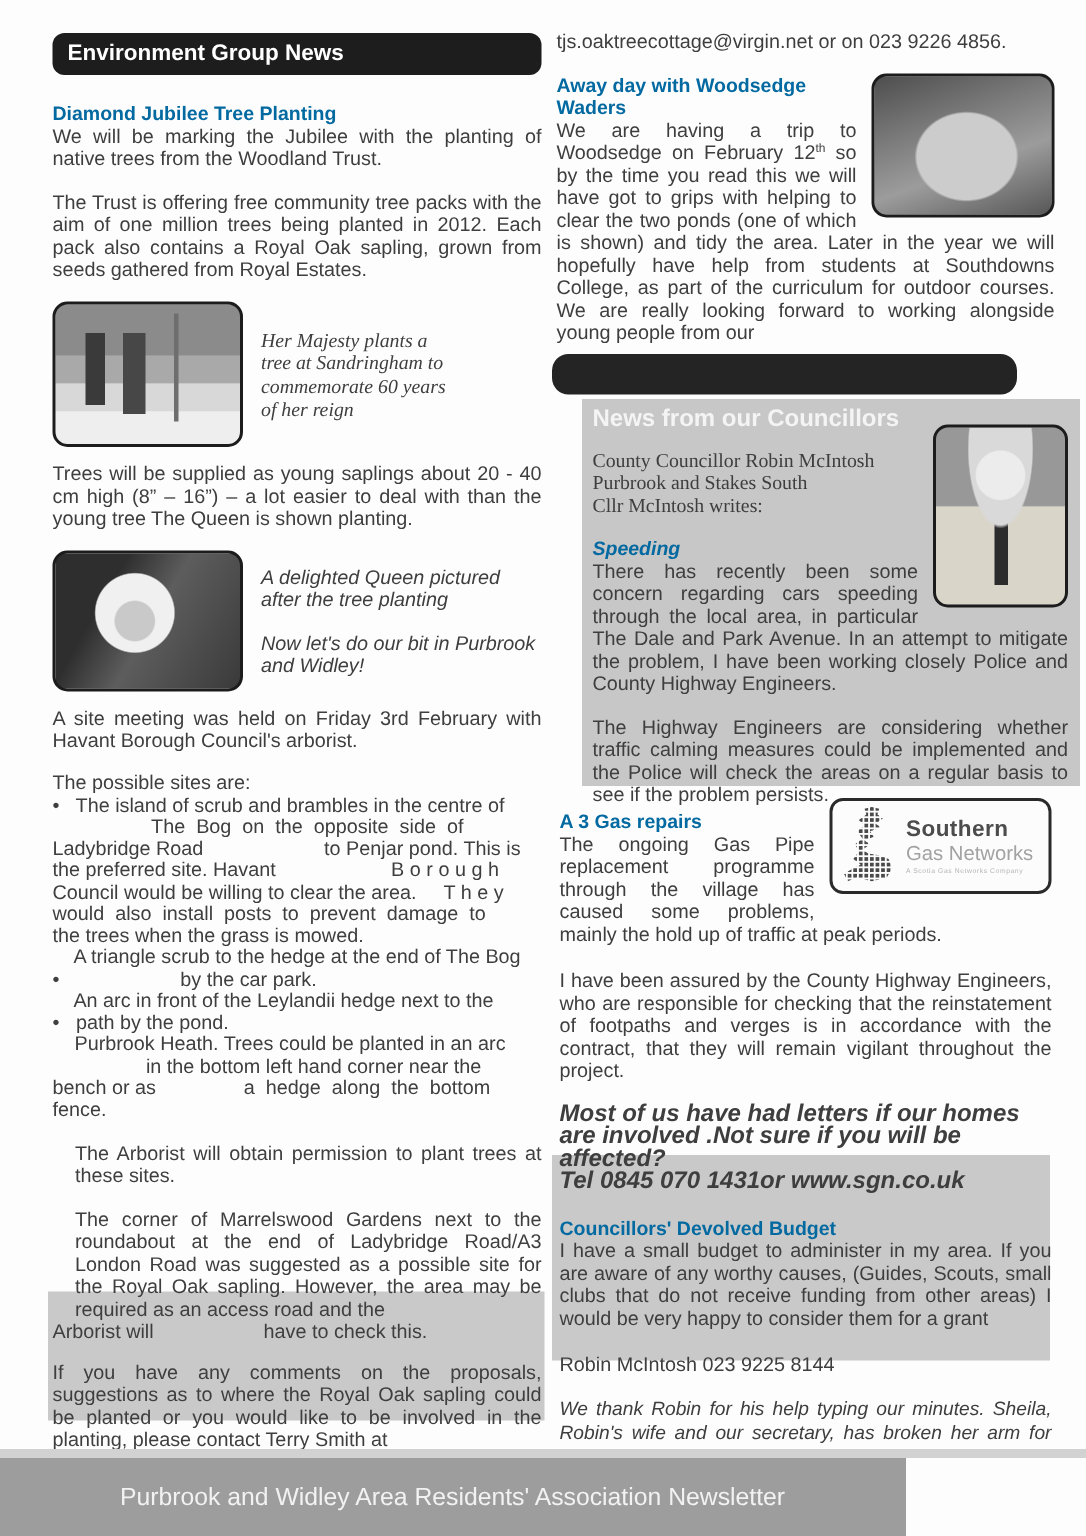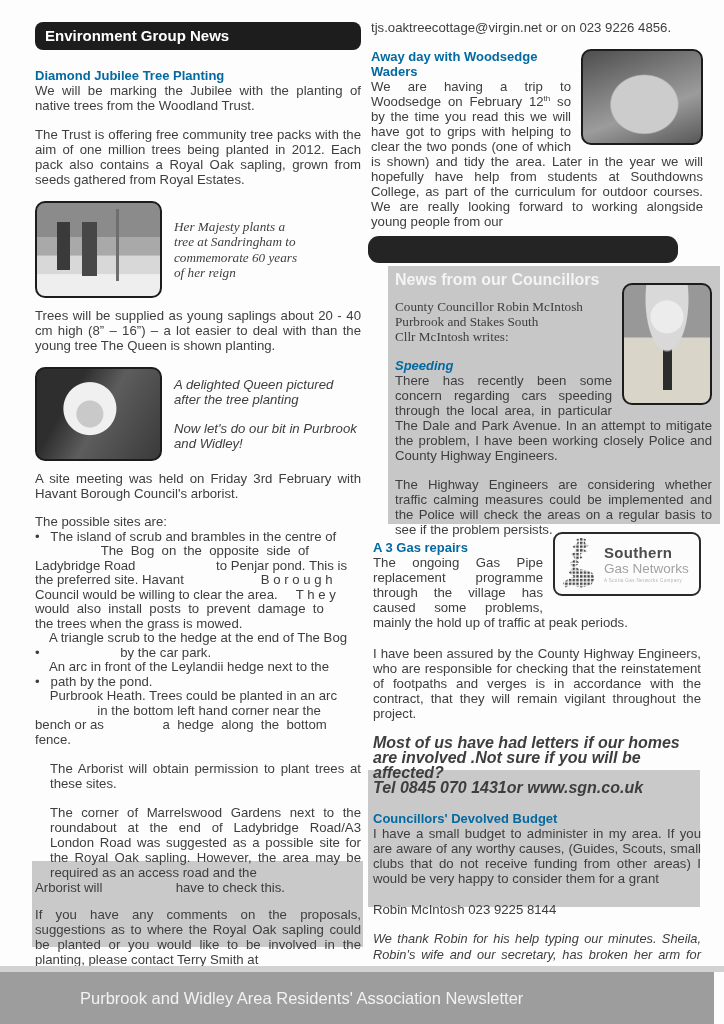--- a/index.html
+++ b/index.html
@@ -65,21 +65,21 @@
             display:flex;align-items:center;gap:4px;padding:14px 5px;box-sizing:border-box;}
   .sgn-map{width:40px;height:52px;flex:0 0 auto;}
   .sgn-text{display:flex;flex-direction:column;line-height:1;}
   .sgn-name{font-weight:bold;font-size:15px;color:#4c4c4c;letter-spacing:.3px;}
   .sgn-sub{font-size:13.5px;color:#a2a2a2;margin-top:2px;}
   .sgn-tag{font-size:4.5px;color:#b5b5b5;margin-top:3px;letter-spacing:.4px;}
   .note{font-style:italic;font-weight:bold;font-size:16px;line-height:15px;margin:0;text-align:left;}
   .thanks{font-style:italic;font-size:12.8px;line-height:16px;text-align:justify;margin-top:14px;}
   
   .footer-divider{position:absolute;left:0;top:966px;width:724px;height:6px;background:#d2d2d2;z-index:4;}
-  .footer{position:absolute;left:0;top:972px;width:714px;height:52px;background:#9d9d9d;z-index:4;
+  .footer{position:absolute;left:0;top:972px;width:604px;height:52px;background:#9d9d9d;z-index:4;
           display:flex;align-items:center;}
   .footer-text{color:#f2f2f2;font-size:16.5px;padding-left:80px;}
 </style>
 </head>
 <body>
 
 <div class="page">
 
   <div class="gray-rect left-note"></div>
   <div class="gray-rect budget"></div>

